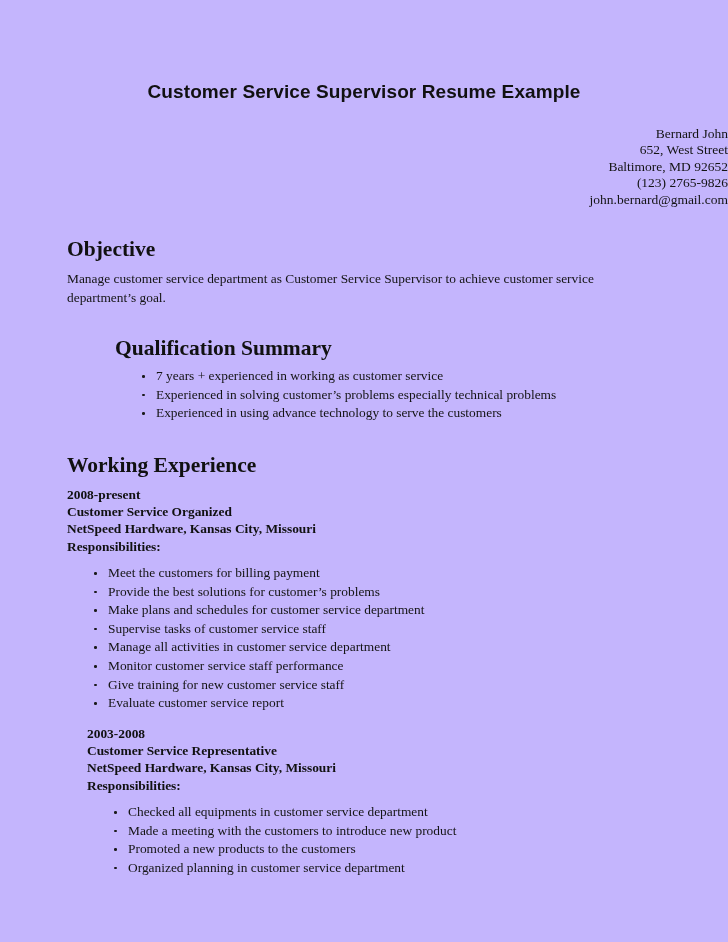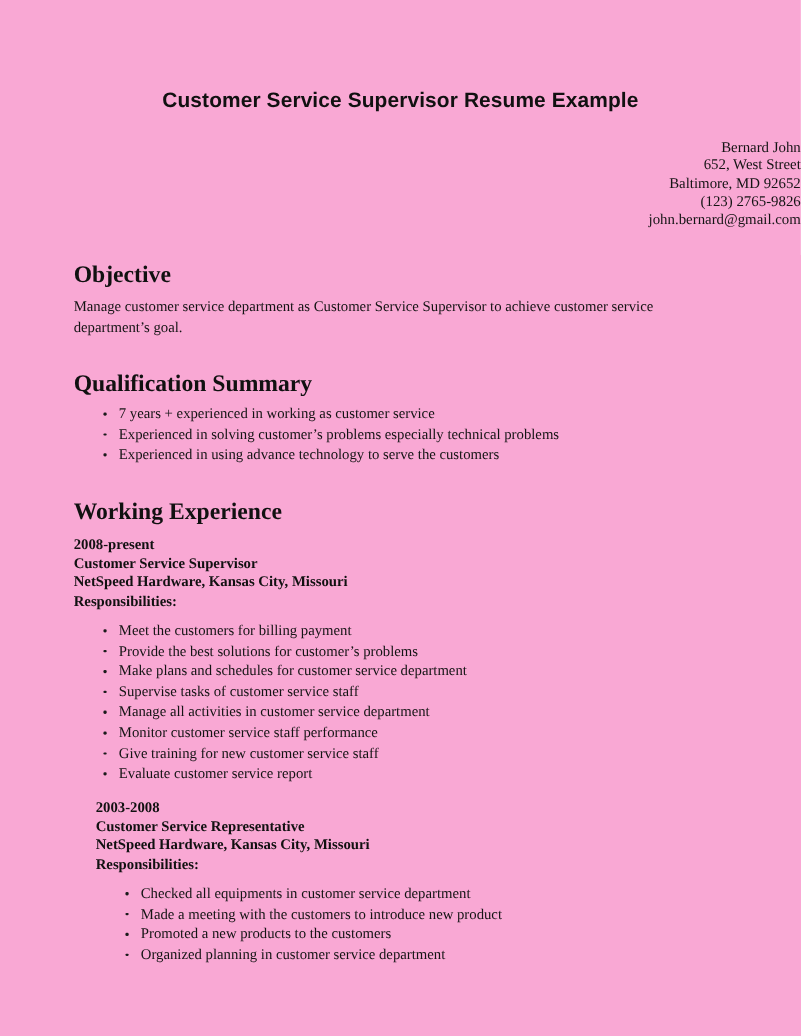--- a/index.html
+++ b/index.html
@@ -12,21 +12,21 @@
     background: #fefefe;
     font-family: "Liberation Serif", "DejaVu Serif", serif;
     color: #1a1a1a;
     overflow: hidden;
   }
 
   .page {
     position: relative;
     width: 728px;
     height: 942px;
-    background: #f9a8d4;
+    background: #c4b5fd;
     box-sizing: border-box;
     padding: 0;
   }
 
   .doc-title {
     font-family: "Liberation Sans", "DejaVu Sans", sans-serif;
     font-weight: bold;
     font-size: 19px;
     letter-spacing: 0.1px;
     text-align: center;
@@ -58,21 +58,21 @@
   .section-heading {
     font-family: "Liberation Serif", "DejaVu Serif", serif;
     font-weight: bold;
     font-size: 21.5px;
     line-height: 24px;
     color: #111;
     margin: 0;
   }
 
   .sec-objective { padding-top: 29px; }
-  .sec-qualification { padding-top: 29px; }
+  .sec-qualification { padding-top: 29px; margin-left: 48px; }
   .sec-experience { padding-top: 30px; }
 
   .body-text {
     font-size: 13.4px;
     line-height: 19px;
     margin: 0;
     padding-top: 8px;
     max-width: 572px;
     color: #141414;
   }
@@ -145,21 +145,21 @@
         <li>Experienced in solving customer’s problems especially technical problems</li>
         <li>Experienced in using advance technology to serve the customers</li>
       </ul>
     </div>
 
     <div class="sec-experience">
       <h2 class="section-heading">Working Experience</h2>
 
       <div class="job-block">
         <p class="job-line">2008-present</p>
-        <p class="job-line">Customer Service Supervisor</p>
+        <p class="job-line">Customer Service Organized</p>
         <p class="job-line">NetSpeed Hardware, Kansas City, Missouri</p>
         <p class="job-line">Responsibilities:</p>
         <ul class="bullets tight">
           <li>Meet the customers for billing payment</li>
           <li>Provide the best solutions for customer’s problems</li>
           <li>Make plans and schedules for customer service department</li>
           <li>Supervise tasks of customer service staff</li>
           <li>Manage all activities in customer service department</li>
           <li>Monitor customer service staff performance</li>
           <li>Give training for new customer service staff</li>

